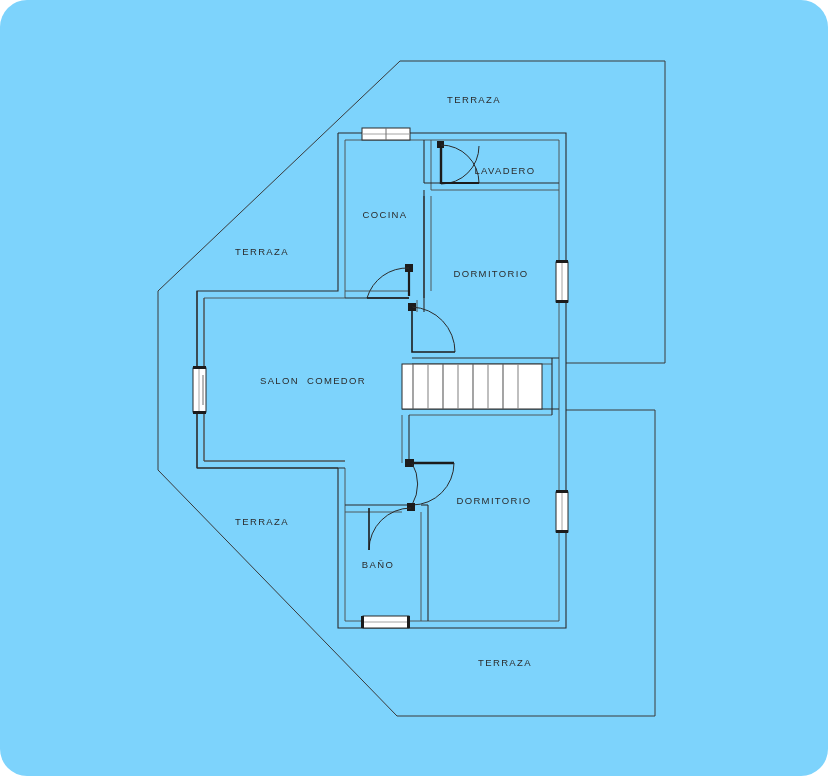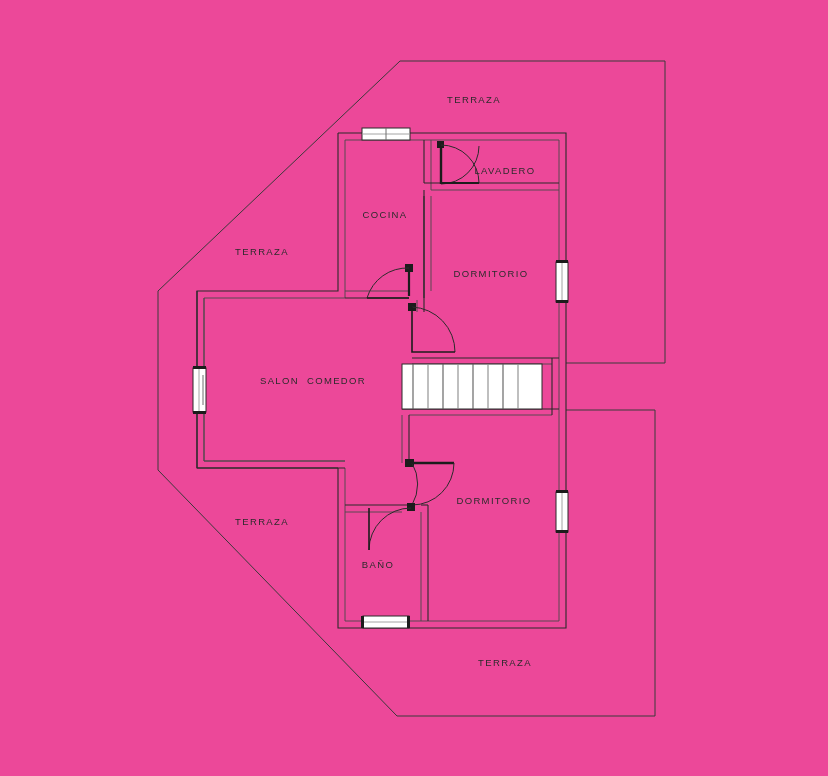--- a/index.html
+++ b/index.html
@@ -10,21 +10,22 @@
   body {
     width: 828px;
     height: 776px;
     font-family: "Liberation Sans", sans-serif;
     overflow: hidden;
   }
   #plan-root {
     position: relative;
     width: 828px;
     height: 776px;
-    background: #ec4899;
+    background: #7dd3fc;
+    border-radius: 27px;
   }
   svg#floorplan {
     display: block;
     width: 828px;
     height: 776px;
   }
   .terrace-outline {
     fill: none;
     stroke: #3a3a3a;
     stroke-width: 1;

